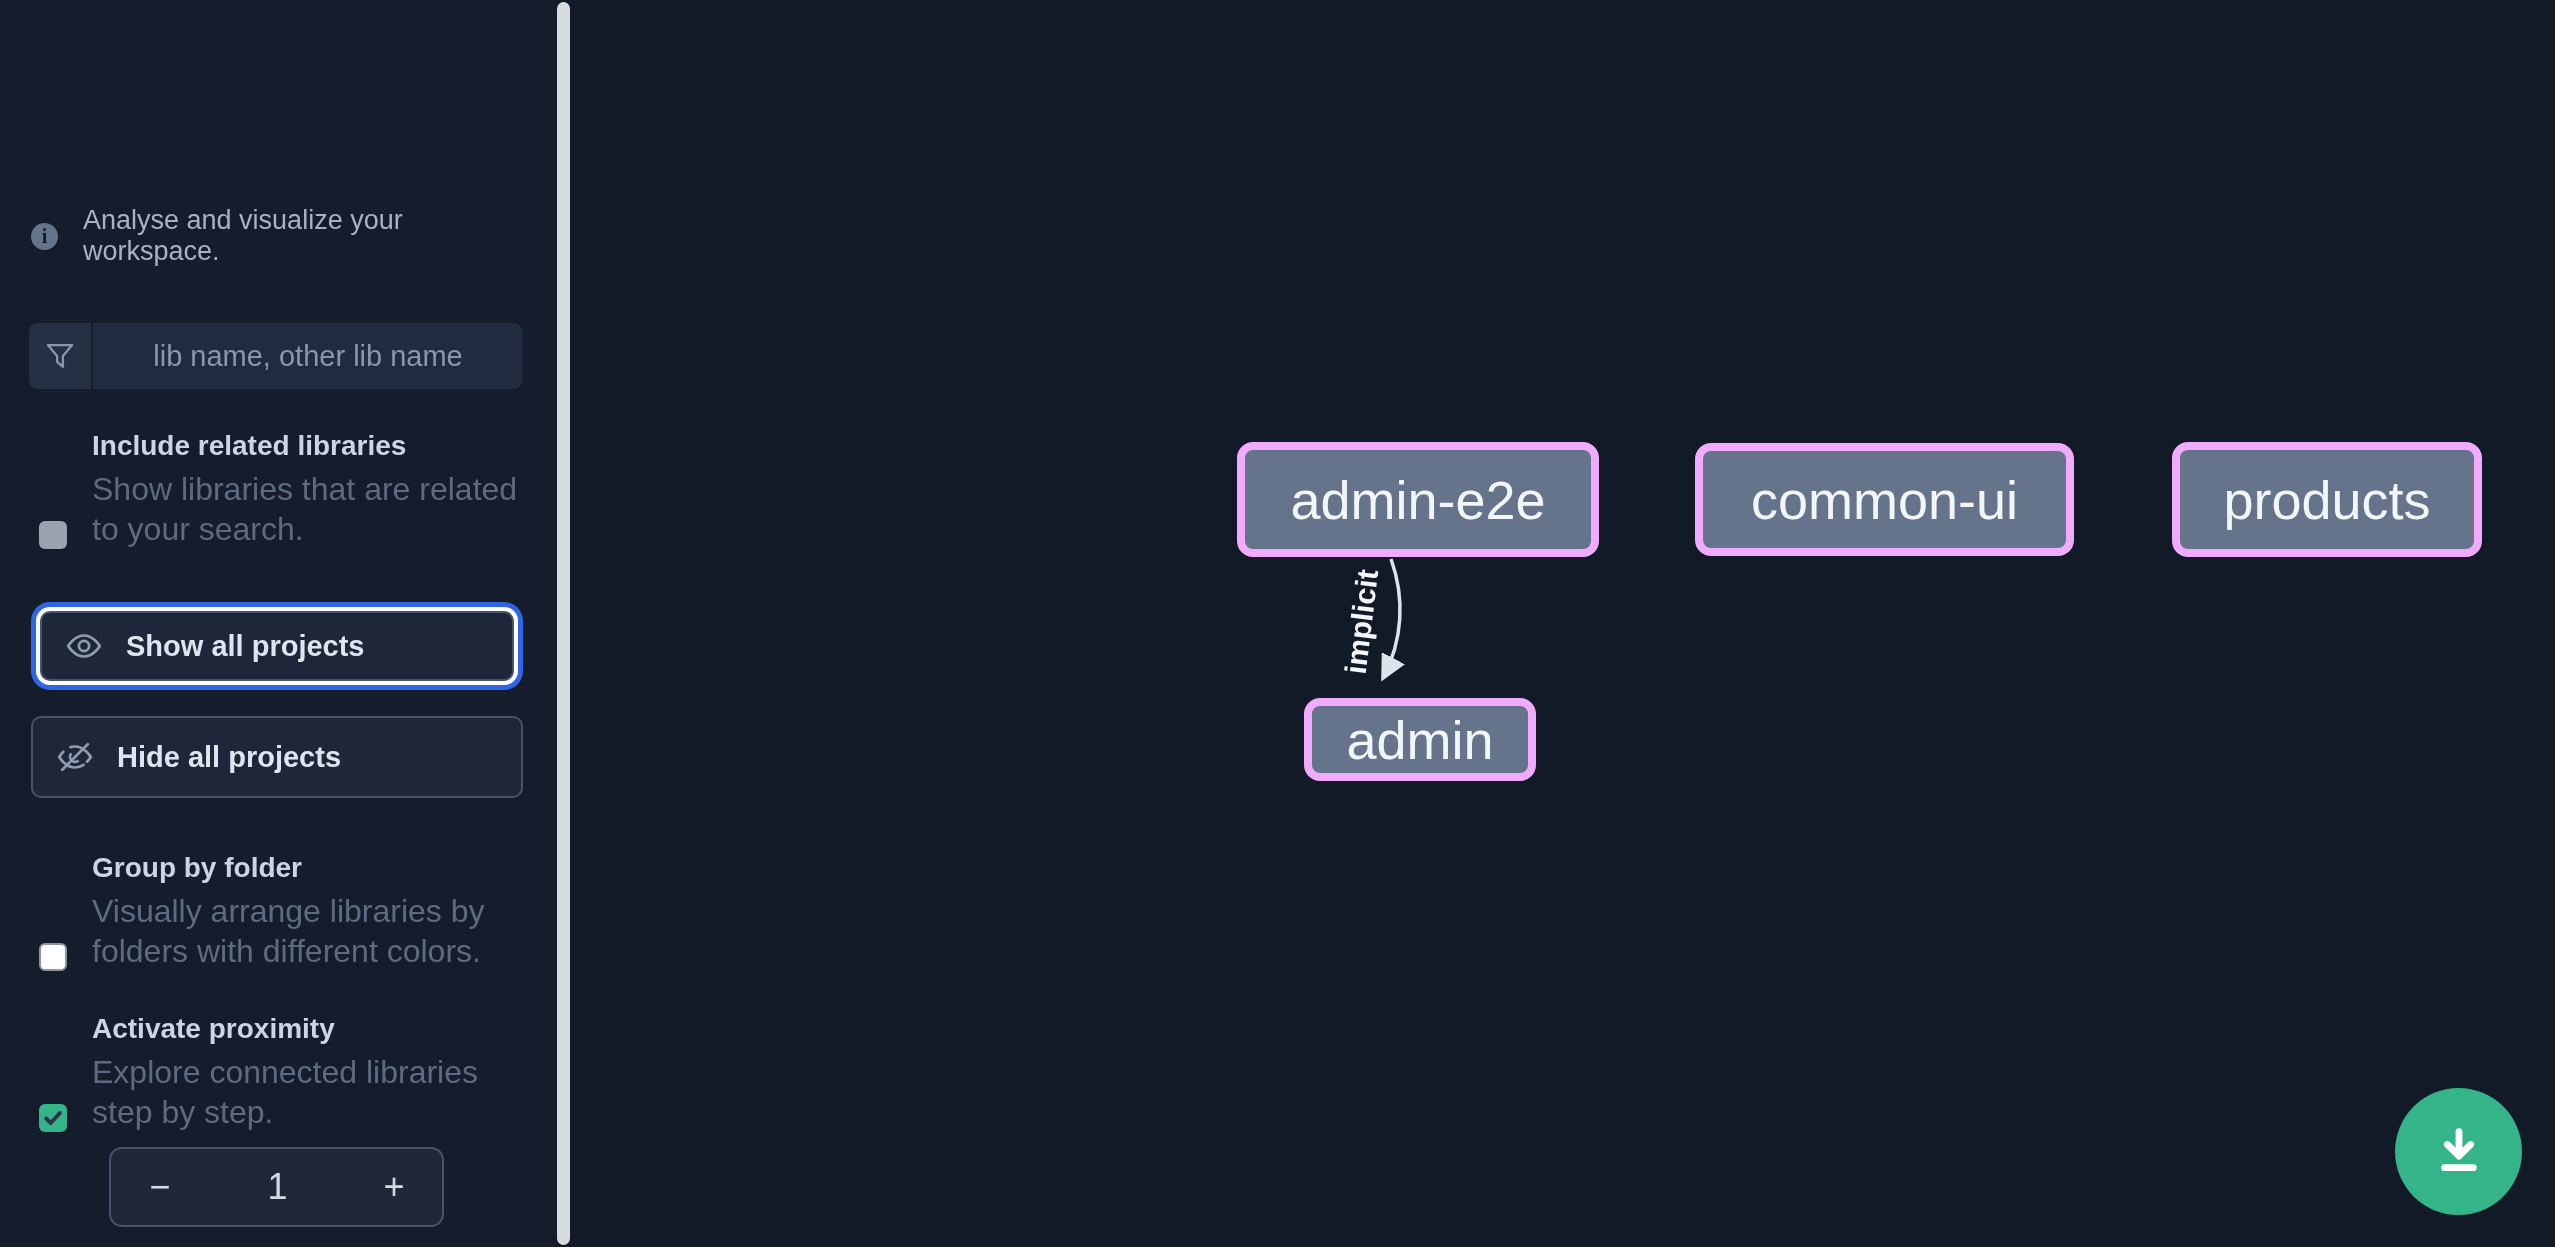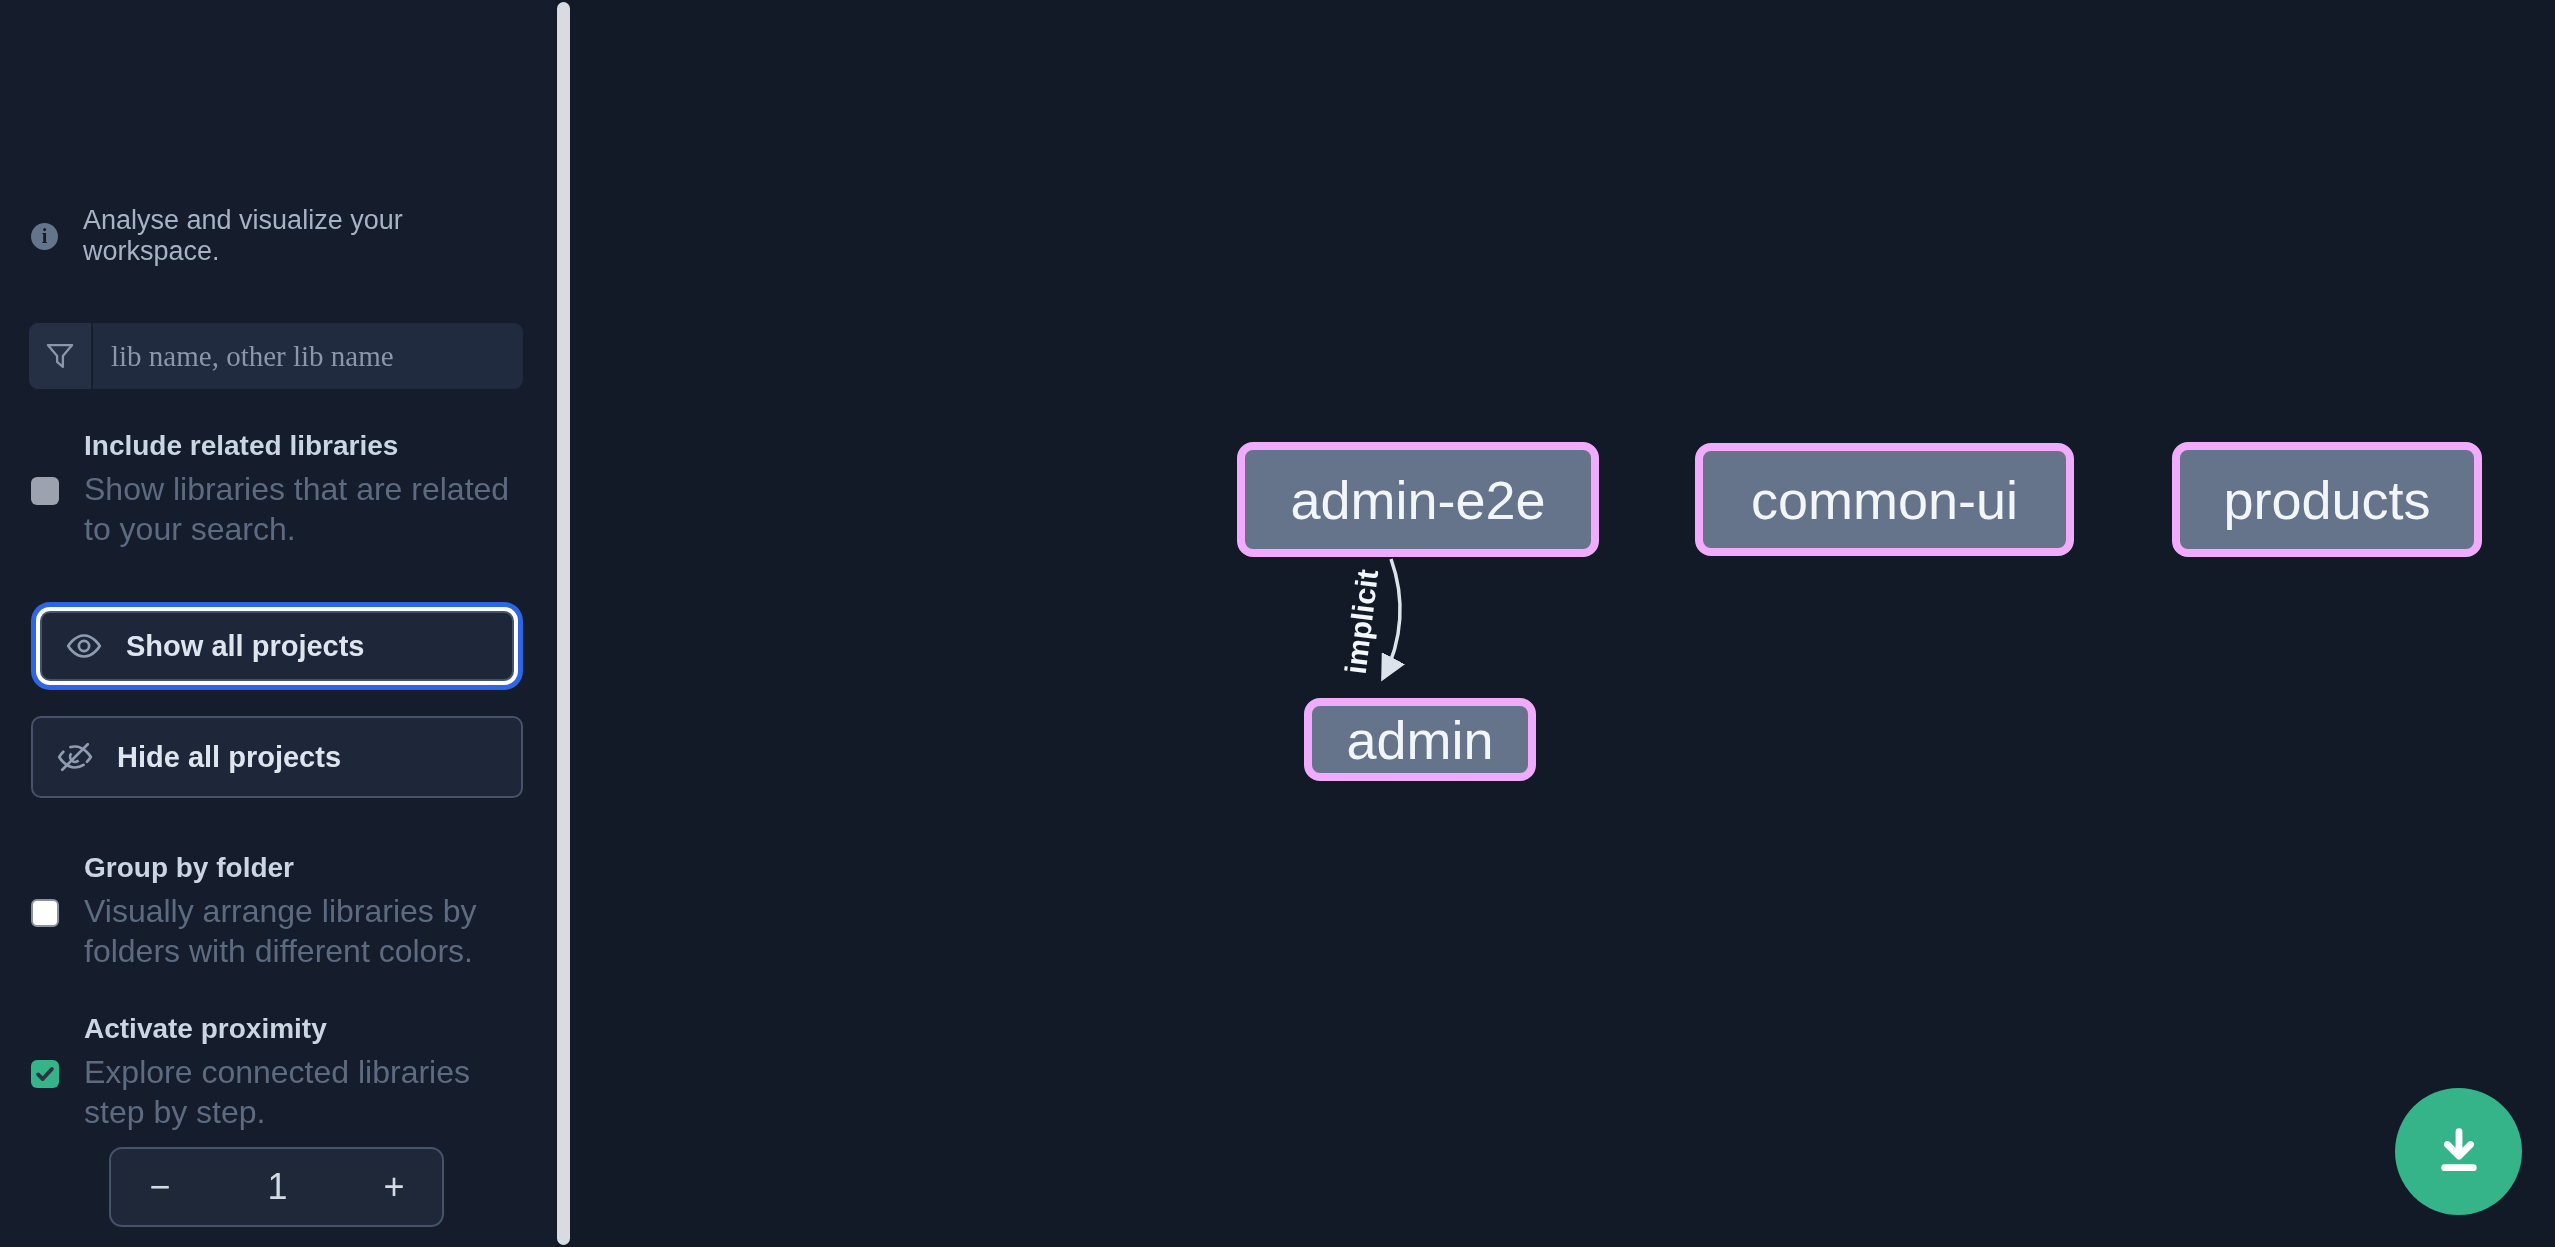--- a/index.html
+++ b/index.html
@@ -55,27 +55,27 @@
   .search-box {
     position:absolute; left:29px; top:323px; width:494px; height:66px;
     background:#212b3f; border-radius:9px; display:flex; align-items:stretch; overflow:hidden;
   }
   .search-icon-cell {
     width:64px; display:flex; align-items:center; justify-content:center;
     background:#263044; border-right:2px solid #161e2d;
   }
   .search-input {
     flex:1; background:transparent; border:none; outline:none;
-    font-family:Liberation Serif, serif;
-    font-size:29px; color:#cbd5e1; padding:4px 18px;
+    font-family:Liberation Sans, sans-serif;
+    font-size:29px; color:#cbd5e1; padding:4px 18px;text-align:center;
   }
   .search-input::placeholder { color:#8a96aa; opacity:1; }
 
   
-  .toggle { position:absolute; left:31px; width:492px; display:flex; align-items:center; }
+  .toggle { position:absolute; left:39px; width:492px; display:flex; align-items:flex-end; }
   .cb {
     width:28px; height:28px; border-radius:6px; flex:0 0 28px; margin-top:3px;
     cursor:pointer; position:relative;
   }
   .cb-disabled { background:#9ca3af; }
   .cb-unchecked { background:#ffffff; border:2px solid #8b93a1; }
   .cb-checked { background:#35b389; display:flex; align-items:center; justify-content:center; }
   .cb-checked svg { width:22px; height:22px; }
   .toggle-text { margin-left:25px; width:439px; }
   .toggle-label { font-size:28px; font-weight:600; color:#ccd6e2; line-height:34px; }

